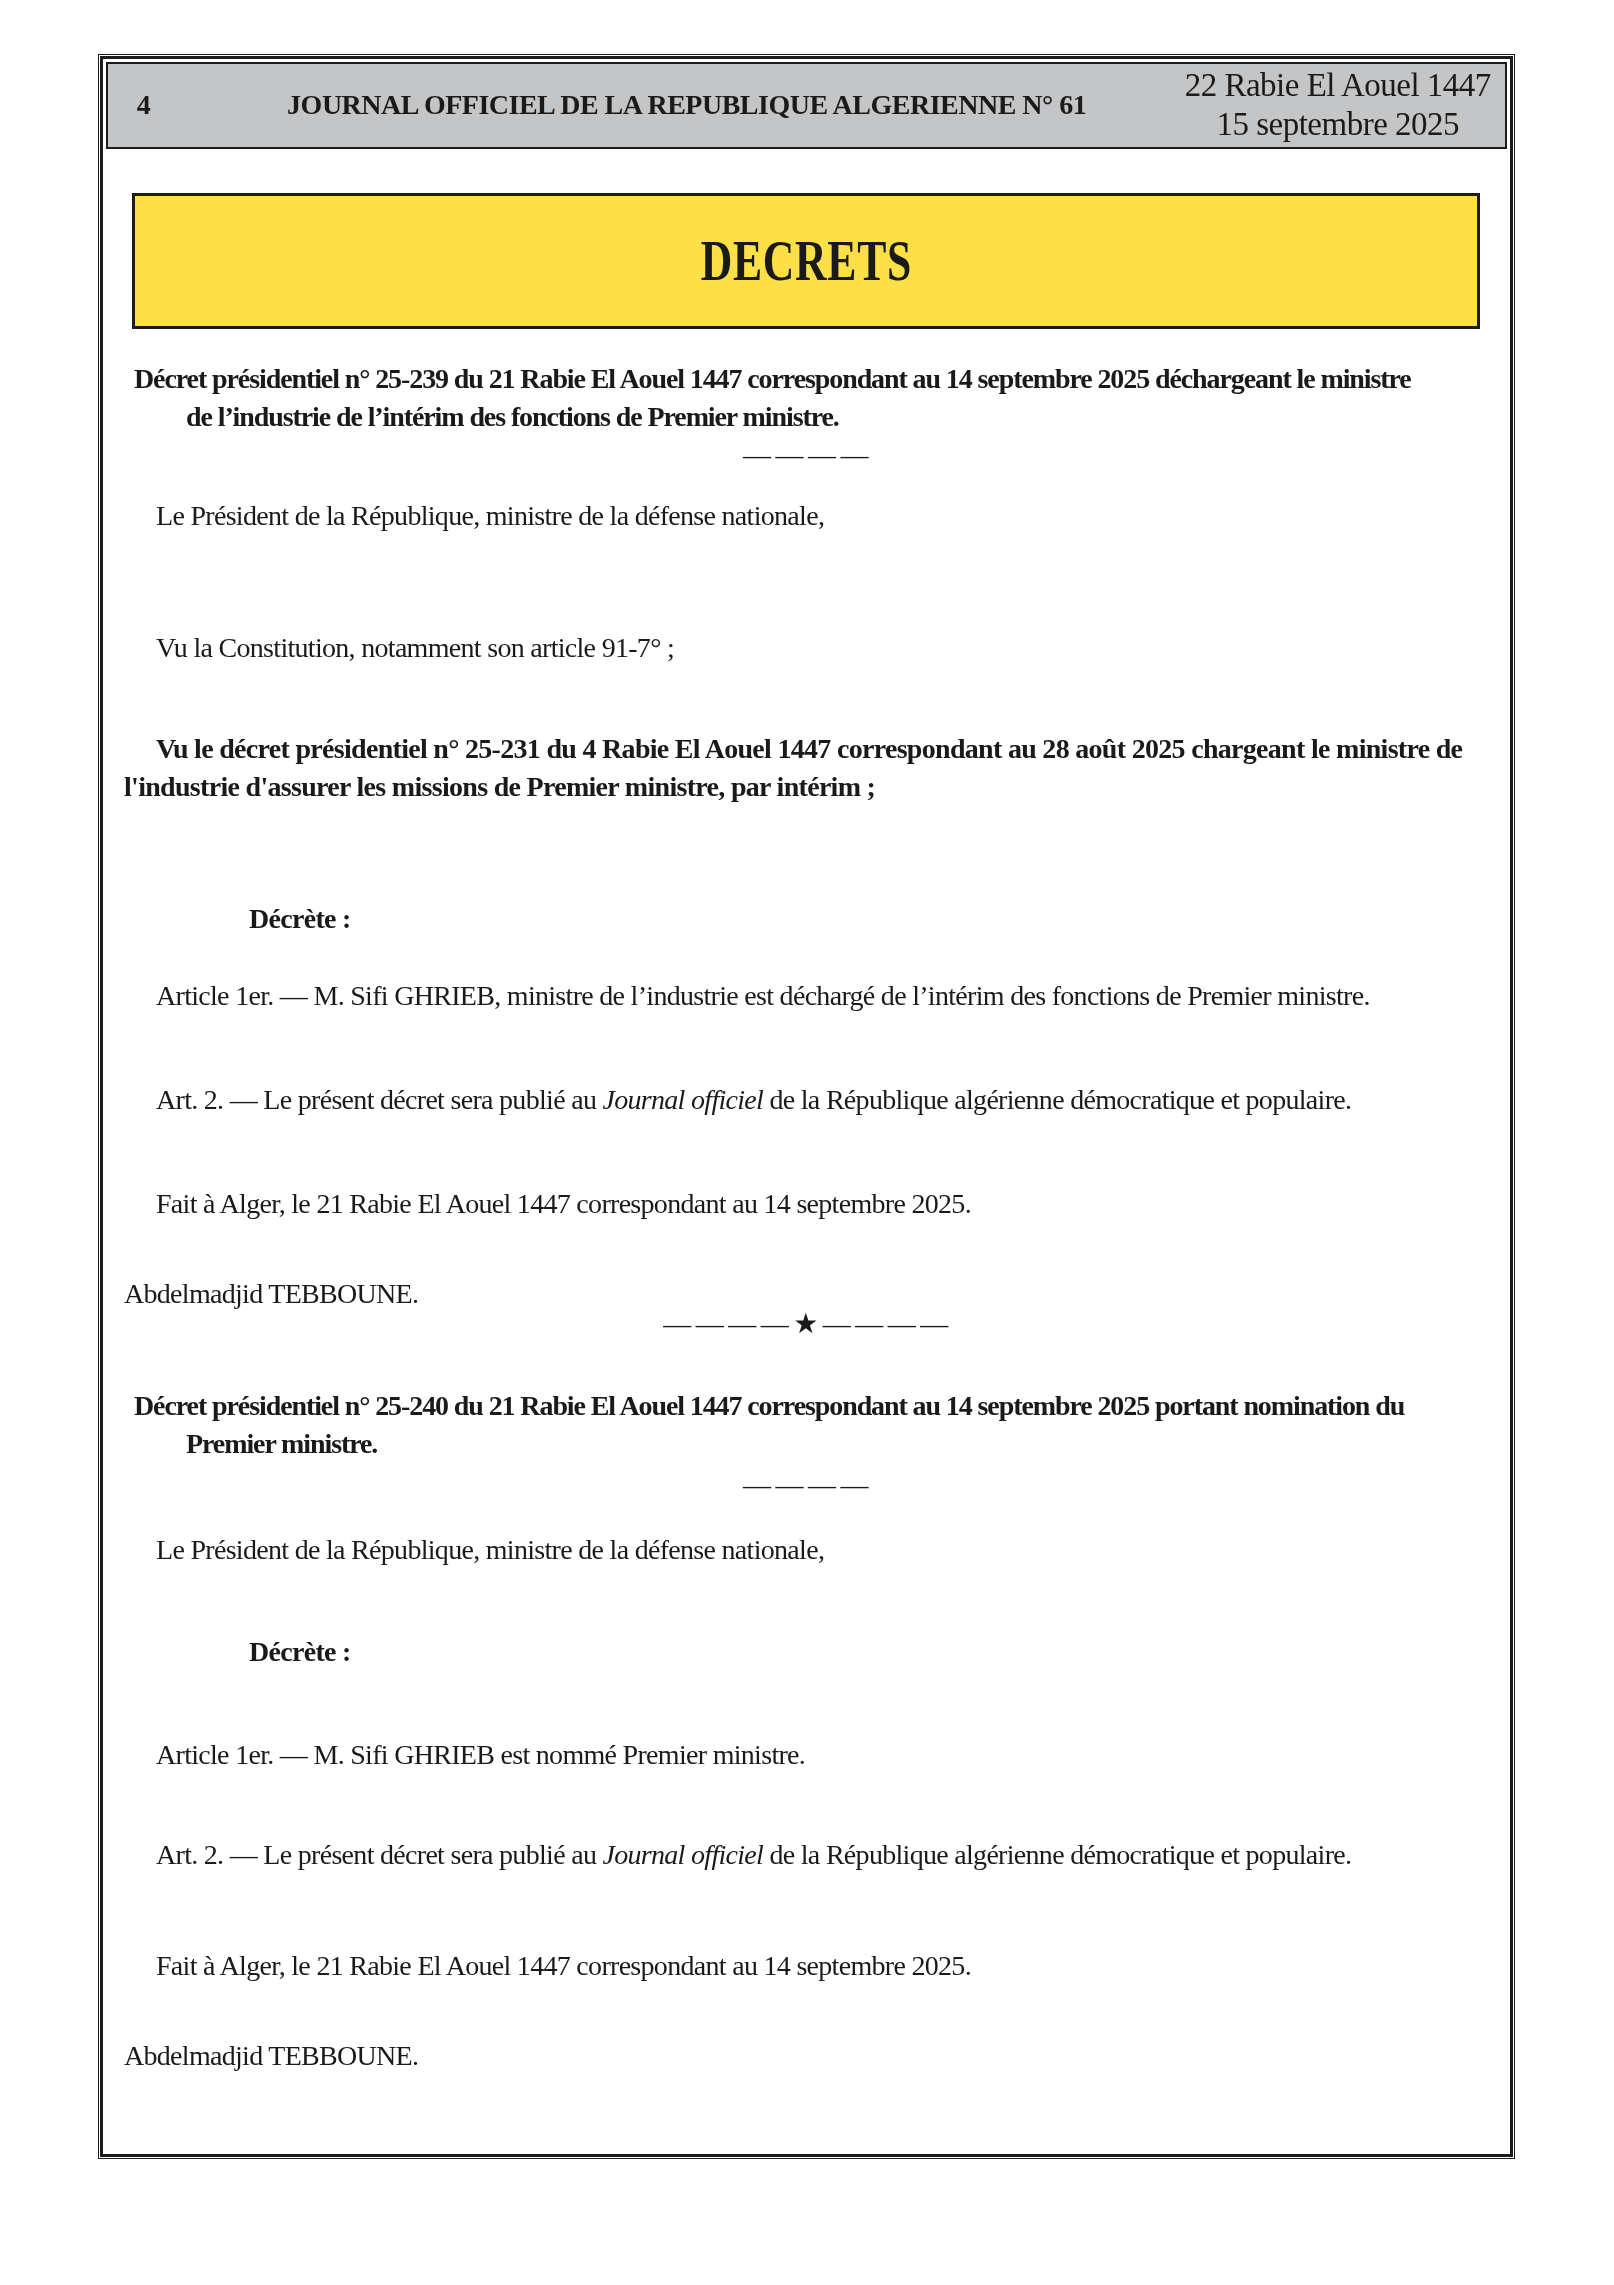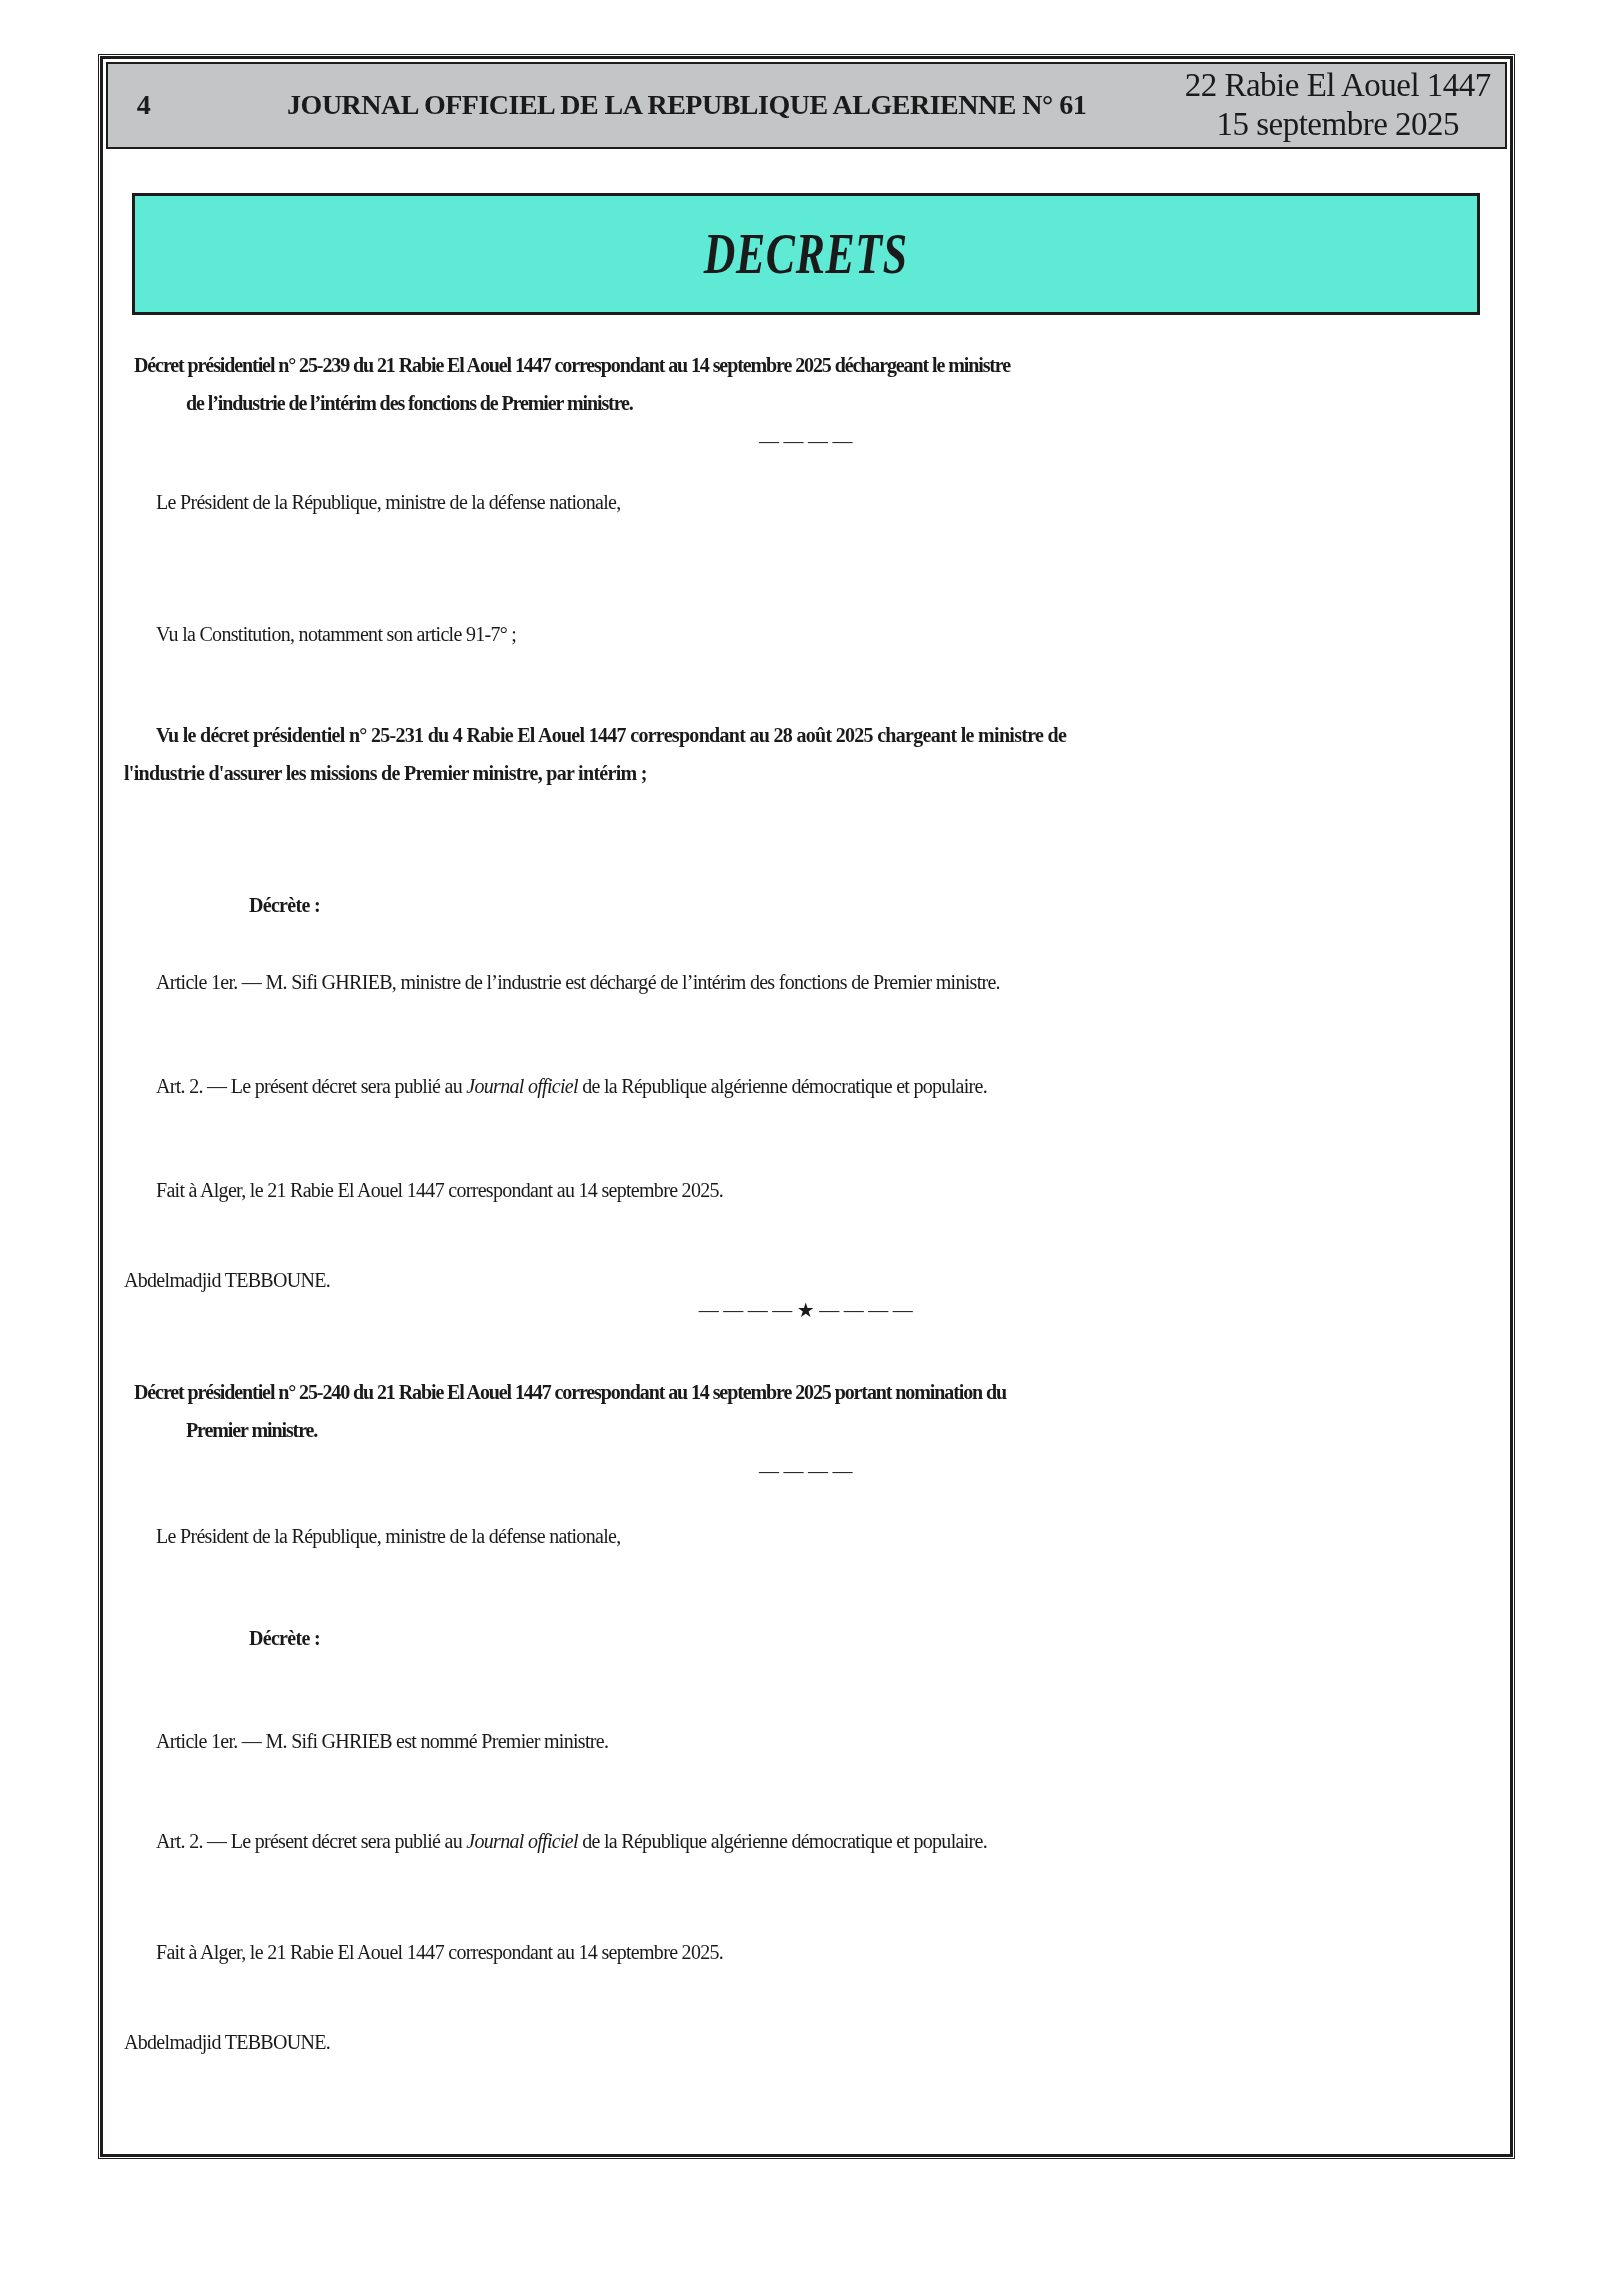--- a/index.html
+++ b/index.html
@@ -14,29 +14,29 @@
     background:#ffffff;
   }
   .header-band {
     margin:2.7px; height:87px; background:#c4c5c7; border:2.7px solid #1d1c1a;
     display:flex; align-items:center;
   }
   .page-number { width:81px; padding-left:29px; font-size:28px; font-weight:bold; }
   .journal-title { flex:1; text-align:center; font-size:28px; font-weight:bold; letter-spacing:-0.5px; }
   .header-dates { text-align:center; padding-right:14.5px; font-size:33px; font-weight:normal; line-height:39px; letter-spacing:-0.5px; white-space:nowrap; }
   .section-banner {
-    margin:44px 30px 0 29px; height:122px; background:#5eead4; border:3.6px solid #1d1c1a;
-    display:flex; align-items:center; justify-content:center;font-style:italic;
+    margin:44px 30px 0 29px; height:136px; background:#fde047; border:3.6px solid #1d1c1a;
+    display:flex; align-items:center; justify-content:center;
   }
   .section-banner-title {
     font-size:56px; font-weight:bold; letter-spacing:0.9px;
     transform:scaleX(0.78);
   }
   .content { margin:0 18px 0 21px; }
-  .t { font-size:20px; line-height:38px; letter-spacing:-0.7px; white-space:pre; }
+  .t { font-size:28px; line-height:38px; letter-spacing:-0.7px; white-space:pre; }
   .decree-title { font-weight:bold; letter-spacing:-1.1px; padding-left:62px; text-indent:-52px; }
   .para { text-indent:32px; }
   .decrete { font-weight:bold; padding-left:125px; }
   .sep { text-align:center; letter-spacing:4.5px; white-space:normal; }
   .sig { text-align:left; padding-right:50px; }
   .italic { font-style:italic; }
   
   .d1-title   { margin-top:31px; }
   .d1-sep     { margin-top:0; }
   .d1-p1      { margin-top:23.5px; }

